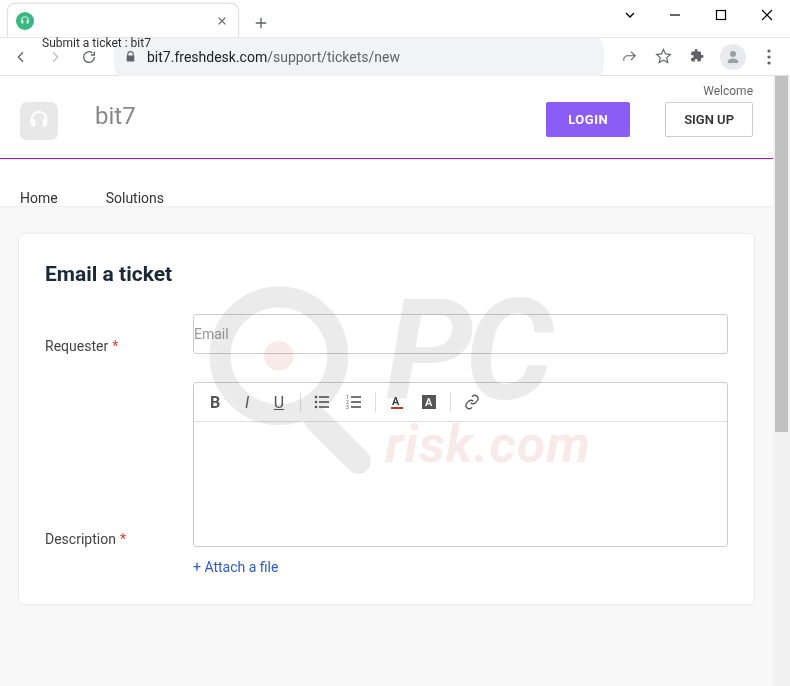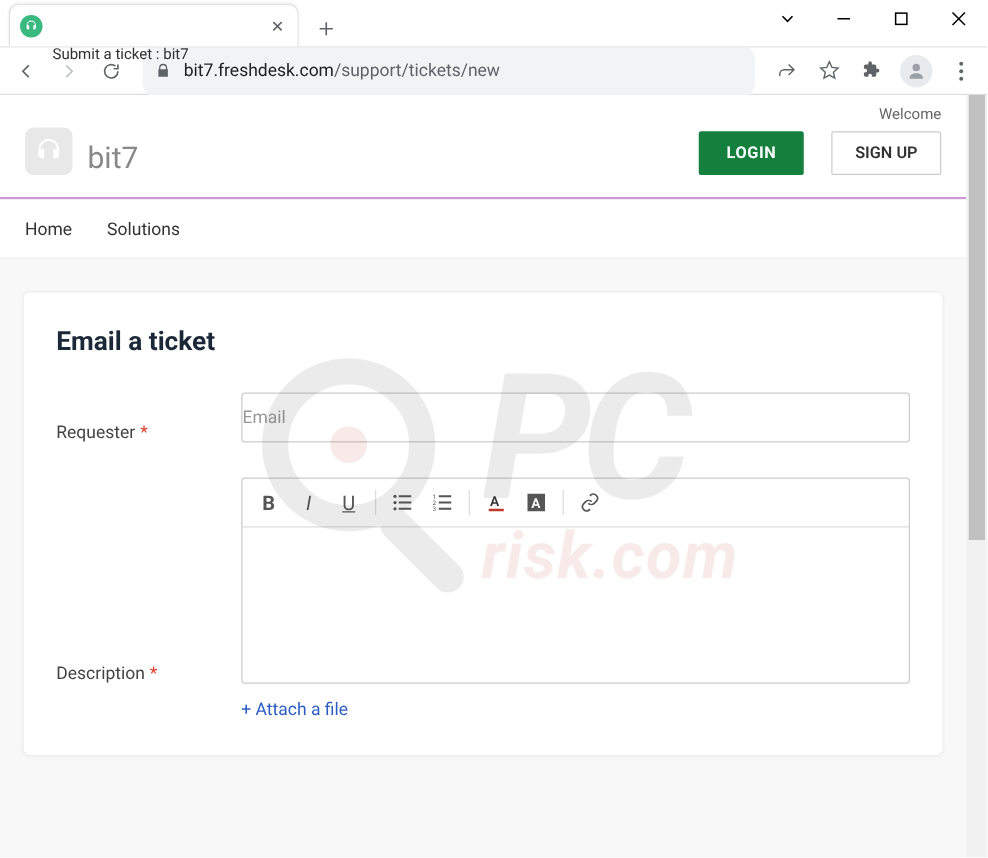--- a/index.html
+++ b/index.html
@@ -40,29 +40,29 @@
 
 .viewport { position: relative; height: 610px; }
 .content { height: 100%; overflow: hidden; background: #fff; }
 .vscroll { position: absolute; right: 0; top: 0; bottom: 0; width: 17px; background: #f1f1f1; }
 .vscroll-thumb { position: absolute; right: 2px; left: 2px; top: 0; height: 356px; background: #c1c1c1; border-radius: 0; }
 
 
 .page { padding-right: 17px; background: #f8f8f8; height: 100%; }
 .page-header { background: #fff; border-bottom: 1px solid #a21caf; }
 .welcome-row { text-align: right; padding: 8px 20px 0; font-size: 12px; color: #666; }
-.header-main { display: flex; align-items: flex-end; padding: 4px 20px 18px; }
+.header-main { display: flex; align-items: flex-start; padding: 4px 20px 18px; gap: 25px; }
 .logo-circle { width: 38px; height: 38px; background: #e8e8e8; border-radius: 7px; margin-right: 12px; display: flex; align-items: center; justify-content: center; }
 .logo-circle svg { width: 22px; height: 22px; fill: #fff; }
 .brand { font-size: 24px; color: #888; font-weight: 400; }
 .header-spacer { flex: 1; }
-.btn-login { background: #15803d; color: #fff; border: none; padding: 10px 22px; font-size: 13px; font-weight: 700; letter-spacing: 0.5px; cursor: pointer; border-radius: 2px; margin-right: 22px; }
+.btn-login { background: #8b5cf6; color: #fff; border: none; padding: 10px 22px; font-size: 13px; font-weight: 700; letter-spacing: 0.5px; cursor: pointer; border-radius: 2px; margin-right: 10px; }
 .btn-signup { background: #fff; color: #333; border: 1px solid #ccc; padding: 9px 18px; font-size: 13px; font-weight: 600; cursor: pointer; border-radius: 2px; }
 
-.nav { background: #fff; border-top: 1px solid #eee; border-bottom: 1px solid #eee; padding: 0 20px; display: flex; gap: 28px; align-items: flex-end; height: 48px; }
+.nav { background: #fff; border-top: 1px solid #eee; border-bottom: 1px solid #eee; padding: 16px 20px; display: flex; gap: 48px; align-items: flex-start; height: 48px; }
 .nav a { font-size: 14px; color: #333; text-decoration: none; padding: 14px 0; }
 
 .form-card { background: #fff; margin: 26px 18px 0; border: 1px solid #eee; border-radius: 6px; padding: 28px 26px; box-shadow: 0 1px 3px rgba(0,0,0,0.03); }
 .form-title { font-size: 21px; font-weight: 700; color: #1b2838; margin-bottom: 28px; }
 .form-row { display: flex; align-items: flex-end; margin-bottom: 28px; }
 .form-label { width: 148px; font-size: 14px; color: #444; padding-top: 10px; }
 .form-label .req { color: #e03e2d; margin-left: 4px; }
 .form-input-wrap { flex: 1; }
 .form-input { width: 100%; height: 40px; border: 1px solid #ccc; border-radius: 3px; padding: 0 0; font-size: 14px; color: #333; }
 .form-input::placeholder { color: #999; }

